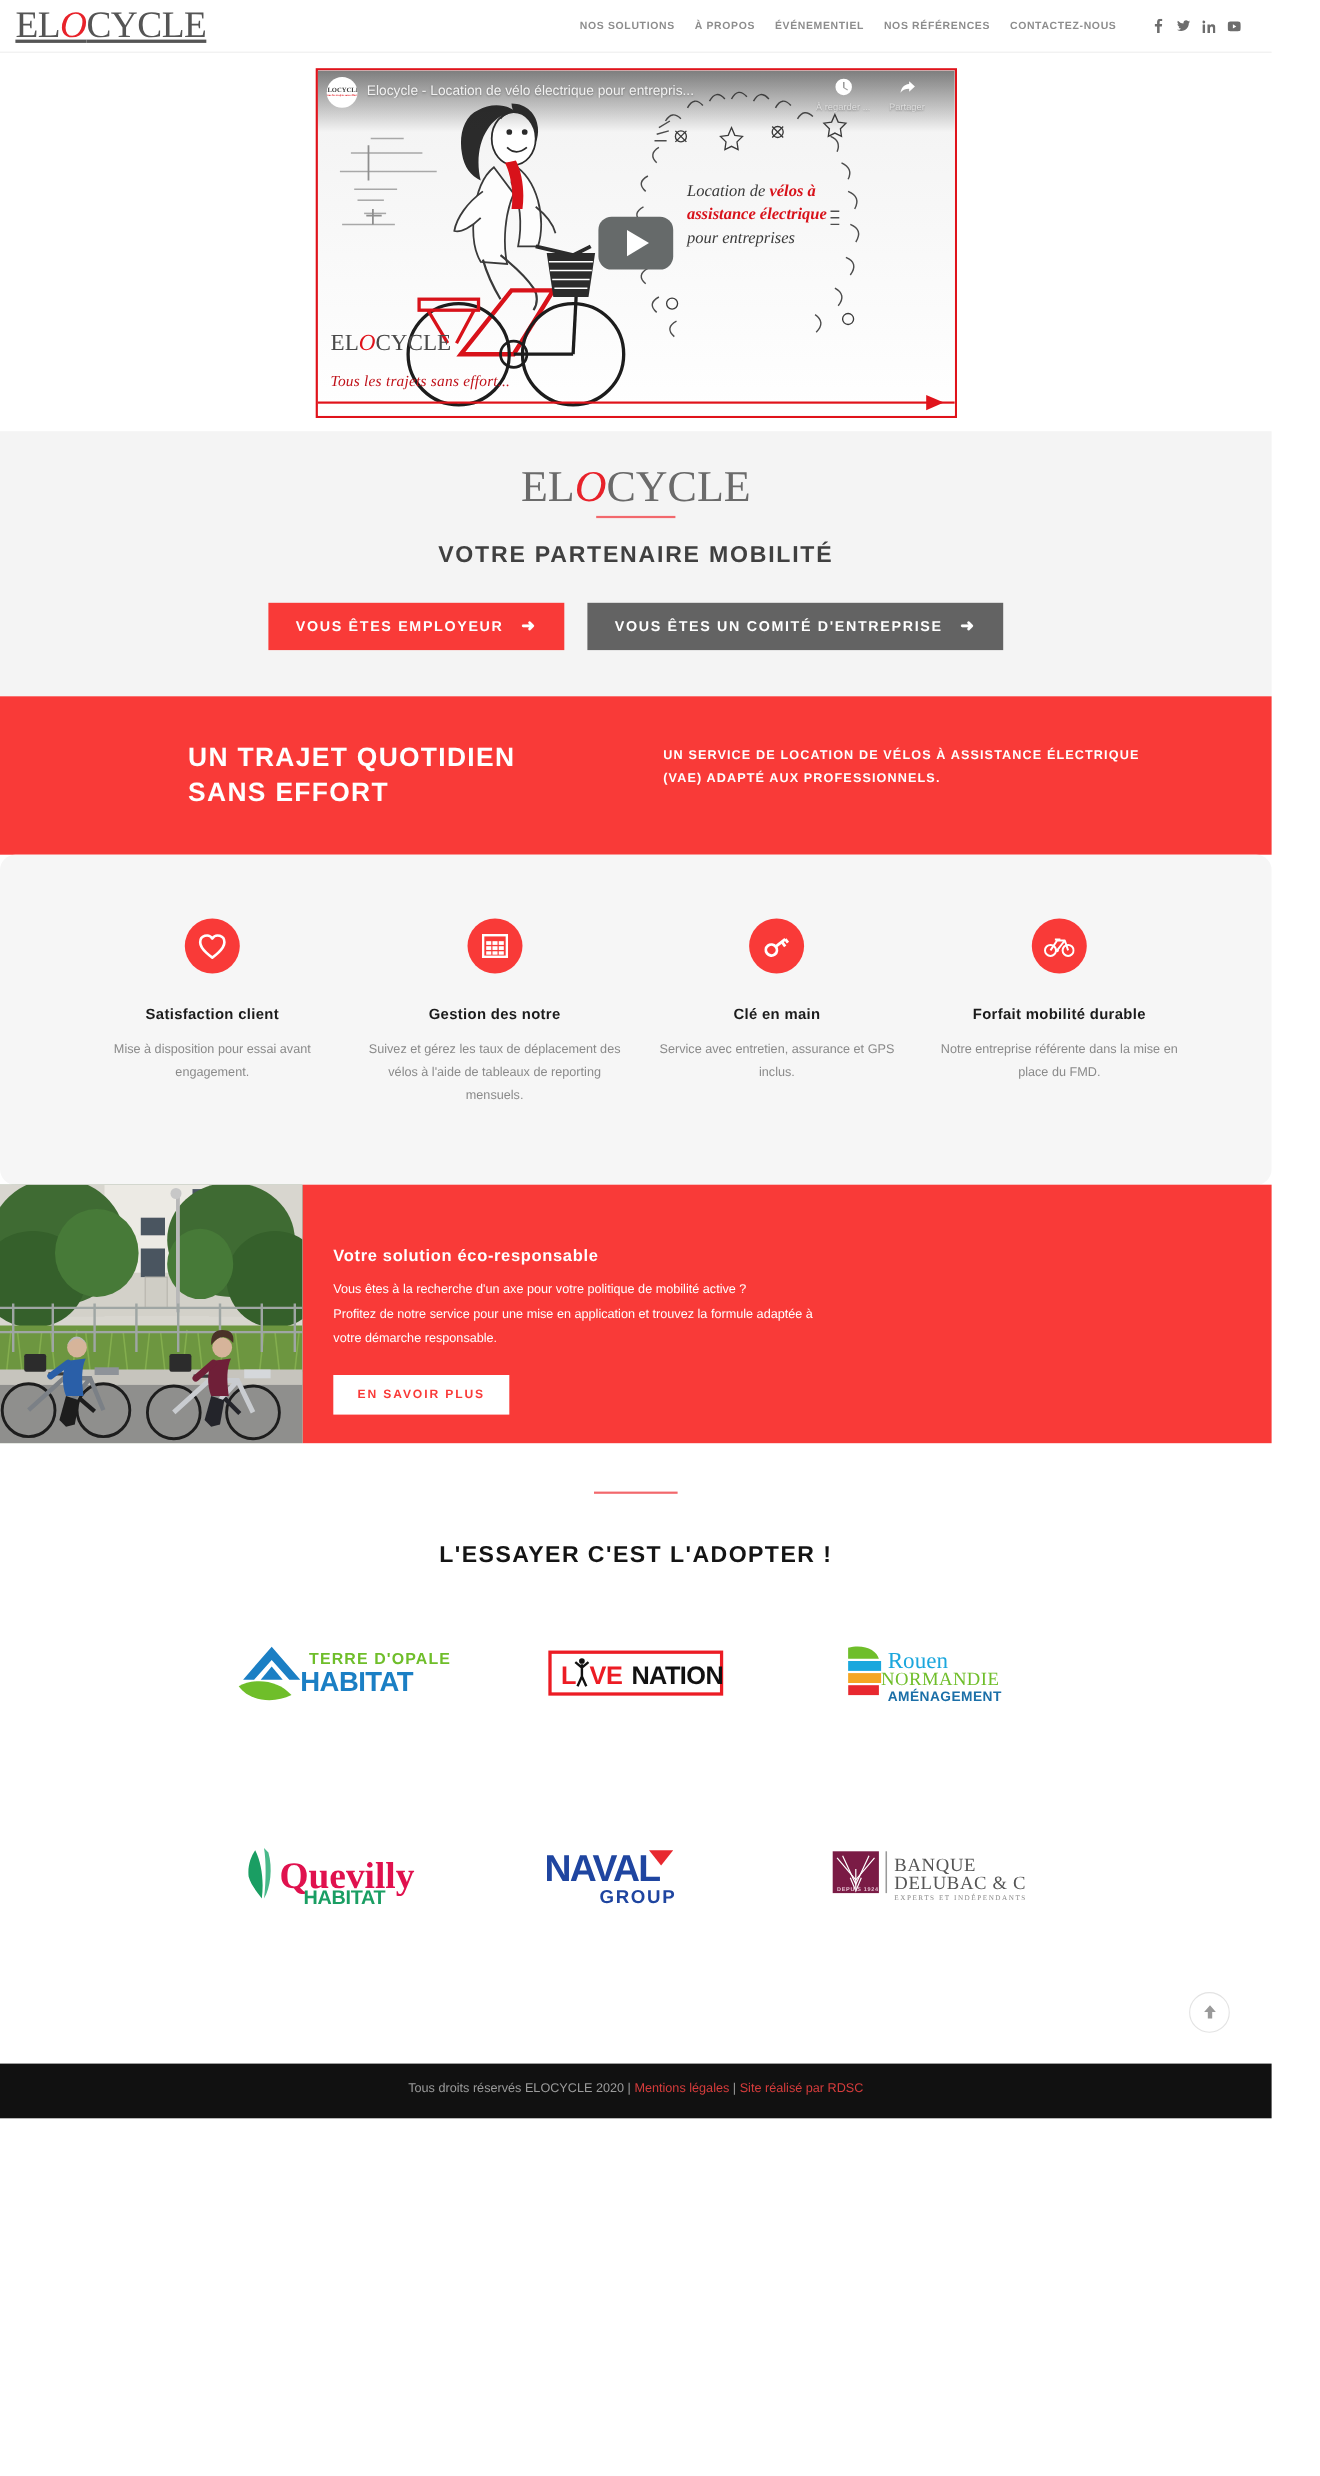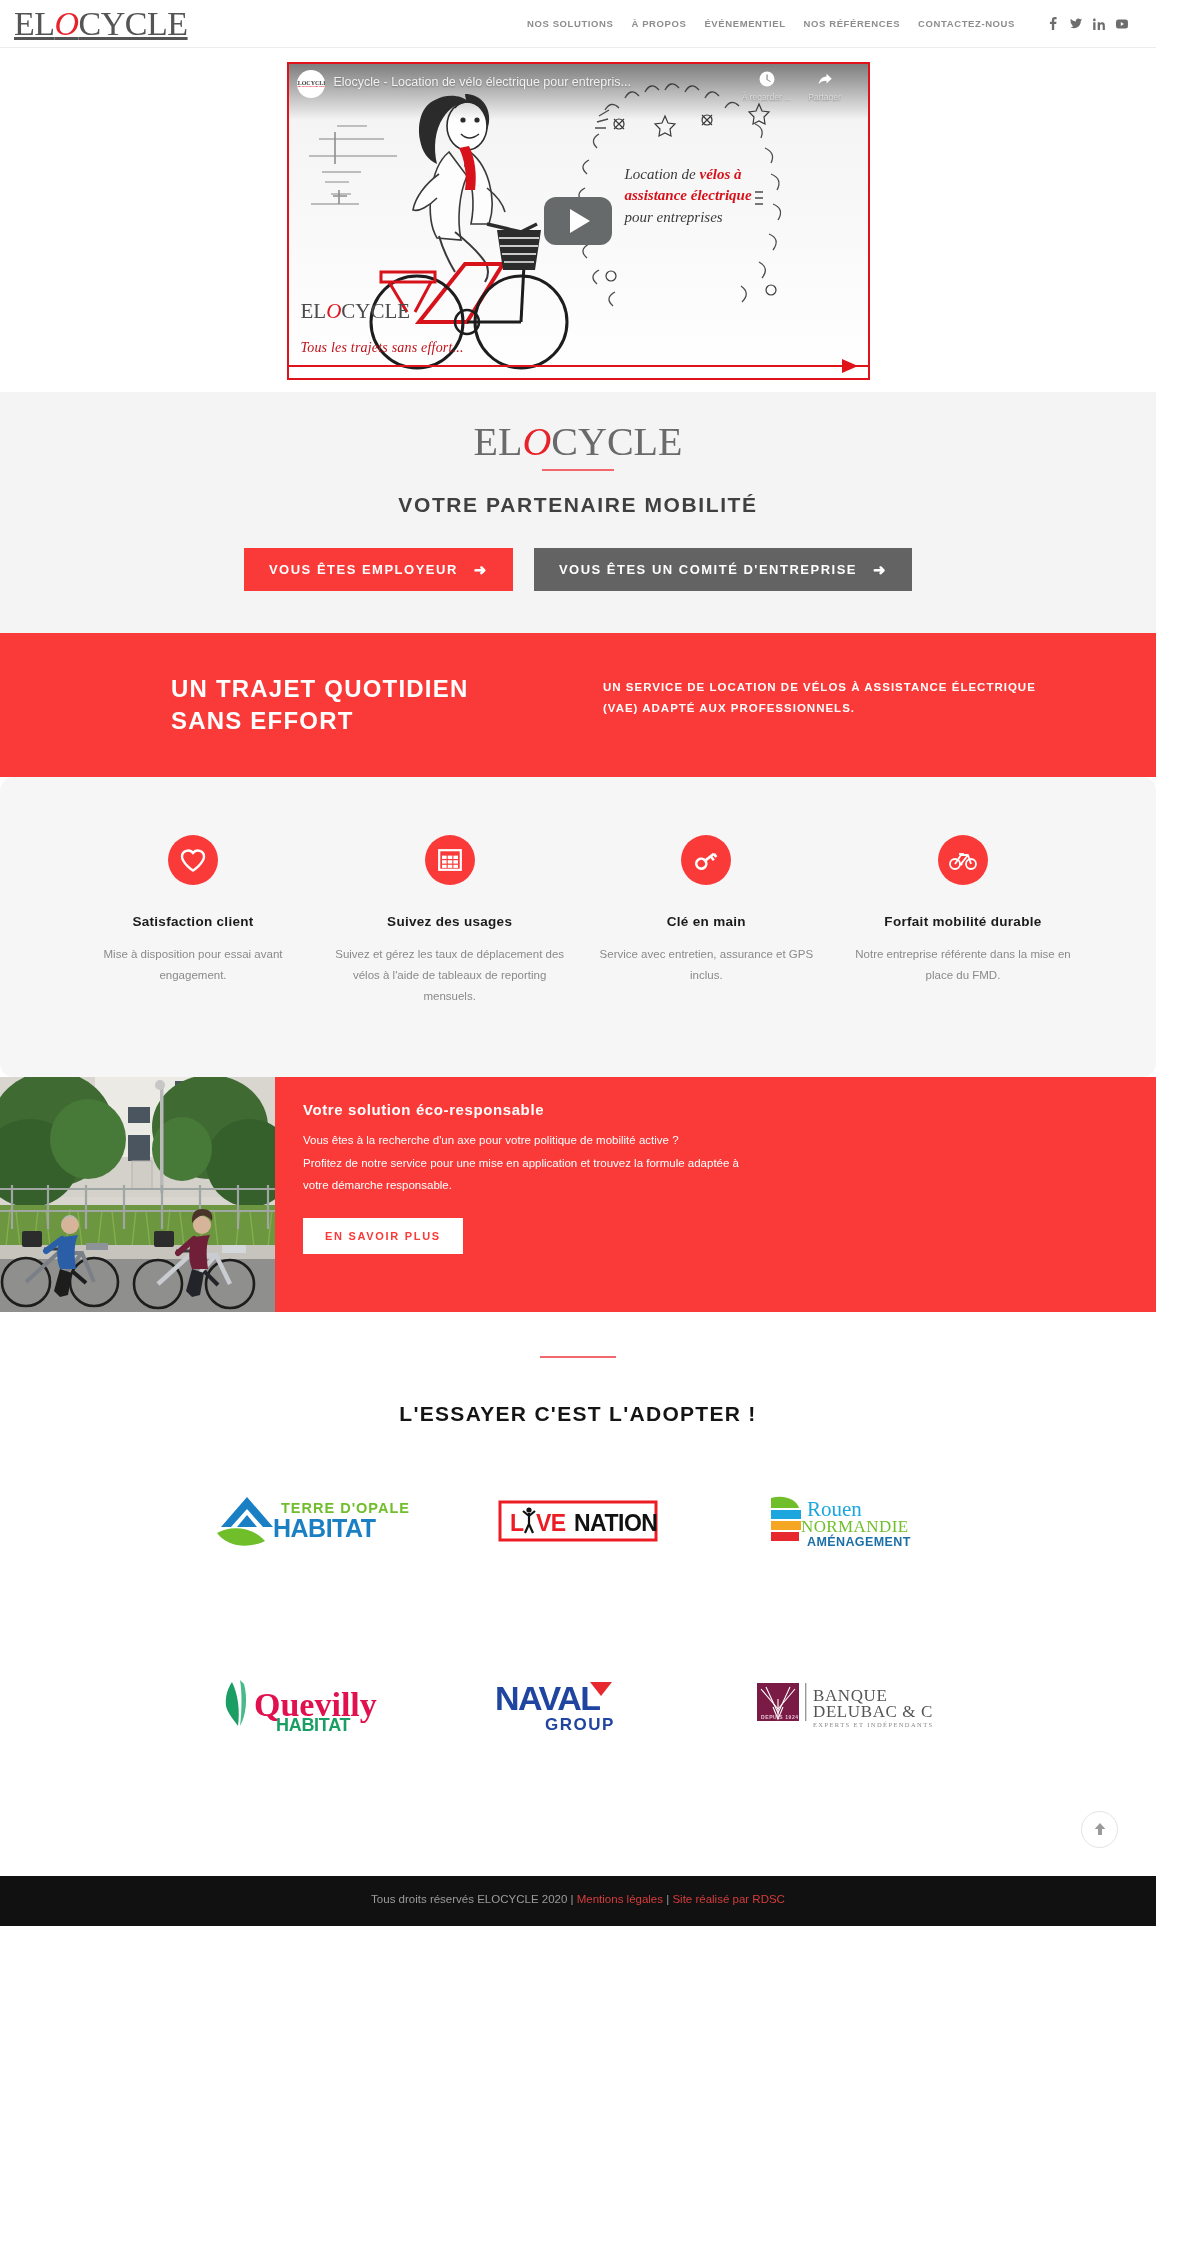--- a/index.html
+++ b/index.html
@@ -320,21 +320,21 @@
     width: 275px;
     position: relative;
     overflow: hidden;
     background: #7e8a72;
     flex: 0 0 275px;
   }
   .eco-content {
     flex: 1 1 auto;
     background: #f93a38;
     color: #fff;
-    padding: 24px 0 0 28px;
+    padding: 56px 0 0 28px;
   }
   .eco-title {
     font-size: 15px;
     font-weight: 700;
     letter-spacing: .6px;
     margin-bottom: 11px;
   }
   .eco-line {
     font-size: 11.5px;
     line-height: 1.95;
@@ -656,21 +656,21 @@
               <rect x="9.7" y="7.6" width="4.6" height="3.4" fill="#fff"></rect>
               <rect x="15.4" y="7.6" width="4.6" height="3.4" fill="#fff"></rect>
               <rect x="4" y="12.2" width="4.6" height="3.4" fill="#fff"></rect>
               <rect x="9.7" y="12.2" width="4.6" height="3.4" fill="#fff"></rect>
               <rect x="15.4" y="12.2" width="4.6" height="3.4" fill="#fff"></rect>
               <rect x="4" y="16.8" width="4.6" height="3.1" fill="#fff"></rect>
               <rect x="9.7" y="16.8" width="4.6" height="3.1" fill="#fff"></rect>
               <rect x="15.4" y="16.8" width="4.6" height="3.1" fill="#fff"></rect>
             </svg>
         </div>
-        <div class="feature-title">Suivez des usages</div>
+        <div class="feature-title">Gestion des notre</div>
         <div class="feature-desc">Suivez et gérez les taux de déplacement des vélos à l'aide de tableaux de reporting mensuels.</div>
       </div>
 
       <div class="feature">
         <div class="feature-icon">
           <svg width="26" height="22" viewBox="0 0 26 22">
               <g transform="rotate(-38 13 11)">
                 <circle cx="7" cy="11" r="5" fill="none" stroke="#fff" stroke-width="2.6"></circle>
                 <path d="M12 11 H23" stroke="#fff" stroke-width="2.6"></path>
                 <path d="M19 11 V16" stroke="#fff" stroke-width="2.6"></path>

